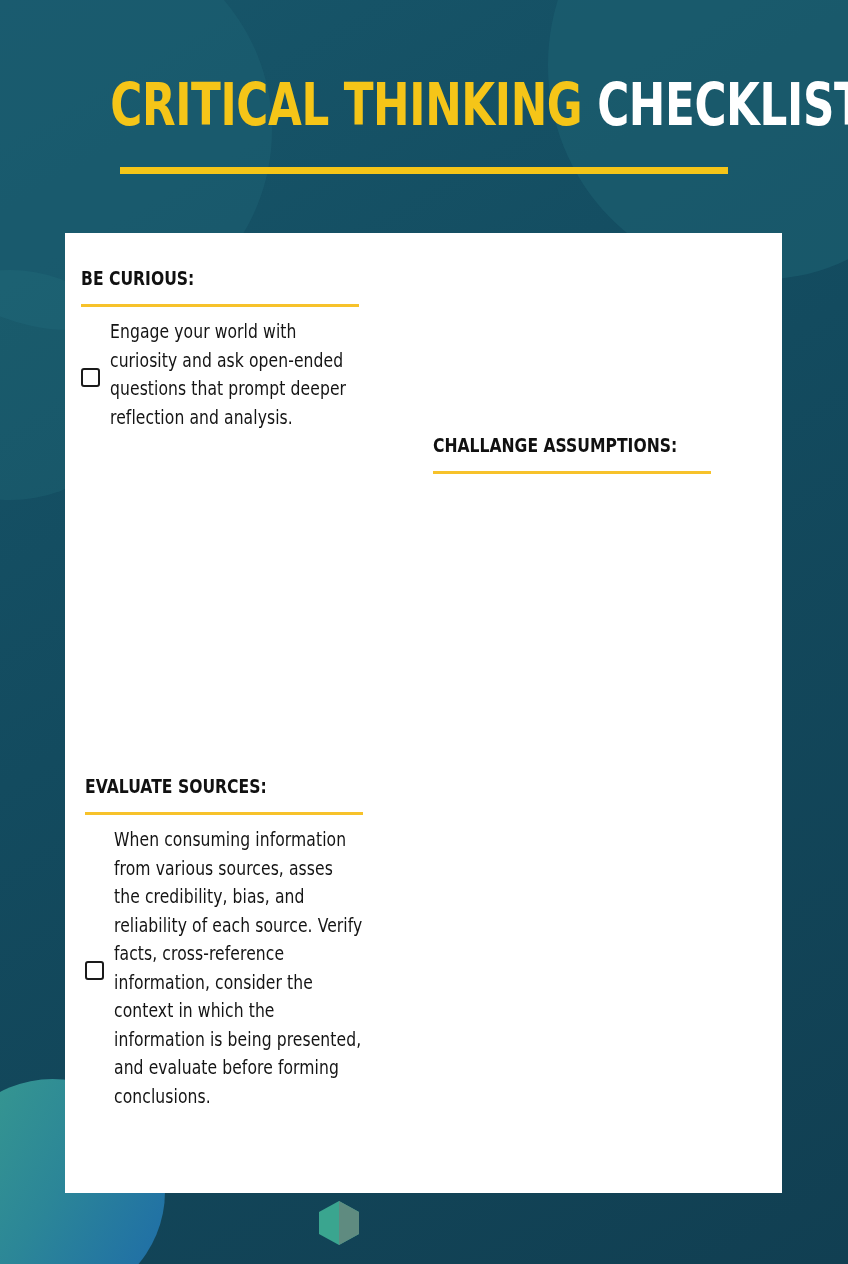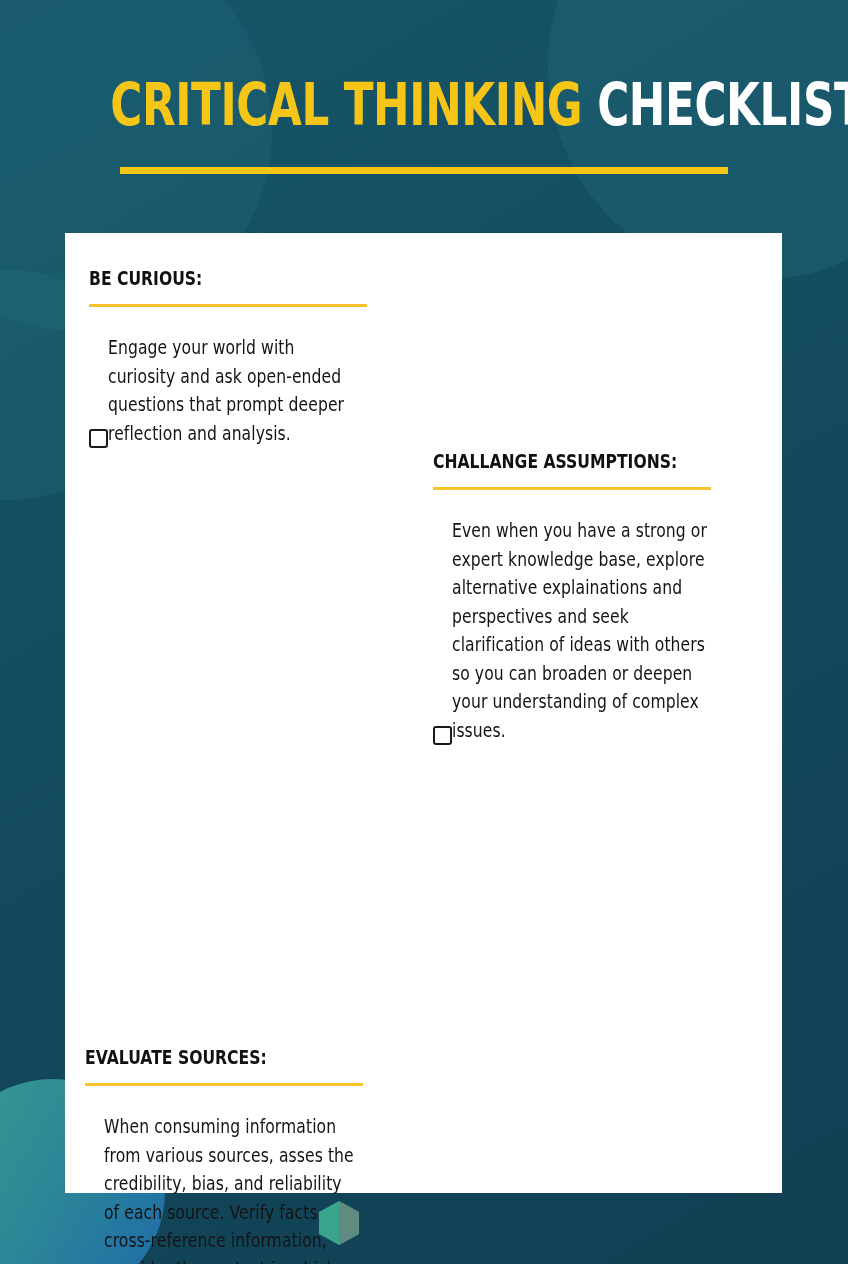--- a/index.html
+++ b/index.html
@@ -144,23 +144,24 @@
   }
 
   .section-rule {
     margin-top: 13px;
     width: 278px;
     height: 3px;
     background: #f7c22a;
   }
 
   .item {
-    margin-top: 27px;
+    margin-top: 11px;
     display: flex;
-    align-items: flex-end;
+    align-items: center;
+    gap: 10px;
   }
 
   .checkbox {
     flex: 0 0 auto;
     width: 19px;
     height: 19px;
     margin-top: 4px;
     border: 2px solid #1a1a1a;
     border-radius: 3px;
     background: #ffffff;
@@ -172,21 +173,21 @@
     font-size: 19.5px;
     line-height: 28.5px;
     color: #141414;
     transform: scaleX(0.8);
     transform-origin: left top;
     width: 125%;
     letter-spacing: 0.1px;
   }
 
   
-  .s-curious   { top: 34px;  left: 24px;  }
+  .s-curious   { top: 34px;  left: 16px;  }
   .s-challenge { top: 36px;  left: 368px; }
   .s-evaluate  { top: 337px; left: 20px;  }
 
   .s-evaluate .item-text,
   .s-reflect  .item-text,
   .s-question .item-text { font-size: 19.5px; line-height: 28.5px; }
 
   
   .hex-mark {
     position: absolute;
@@ -221,24 +222,20 @@
         <div class="section-rule"></div>
         <div class="item">
           <div class="checkbox"></div>
           <div class="item-text">Engage your world with curiosity and ask open-ended questions that prompt deeper reflection and analysis.</div>
         </div>
       </div>
 
       <div class="col section s-challenge">
         <div class="section-head">CHALLANGE ASSUMPTIONS:</div>
         <div class="section-rule"></div>
-        <div class="item">
-          <div class="checkbox"></div>
-          <div class="item-text">Even when you have a strong or expert knowledge base, explore alternative explainations and perspectives and seek clarification of ideas with others so you can broaden or deepen your understanding of complex issues.</div>
-        </div>
       </div>
 
       <div class="col section s-evaluate">
         <div class="section-head">EVALUATE SOURCES:</div>
         <div class="section-rule"></div>
         <div class="item">
           <div class="checkbox"></div>
           <div class="item-text">When consuming information from various sources, asses the credibility, bias, and reliability of each source. Verify facts, cross-reference information, consider the context in which the information is being presented, and evaluate before forming conclusions.</div>
         </div>
       </div>

